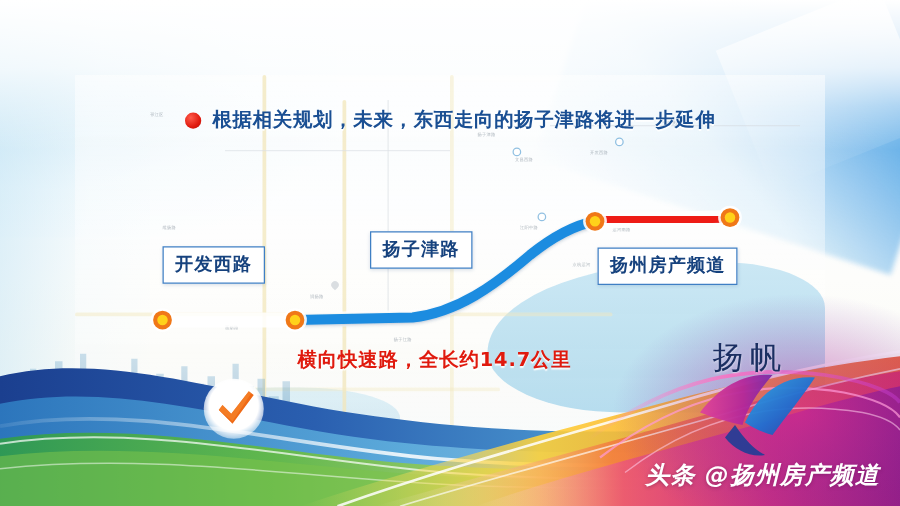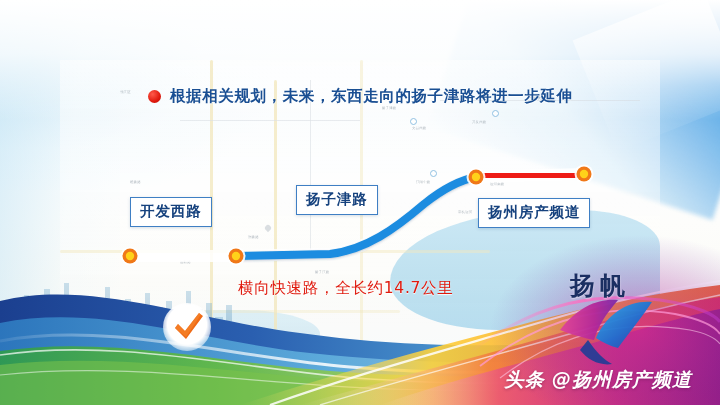--- a/index.html
+++ b/index.html
@@ -105,21 +105,21 @@
     font-size:14.5px;font-weight:bold;color:#16427e;
     letter-spacing:.9px;white-space:nowrap;
     box-shadow:0 1px 3px rgba(30,70,130,.18);
   }
   #tag-west{left:130px;top:197px;}
   #tag-mid{left:296px;top:185px;}
   #tag-east{left:478px;top:198px;}
 
   .redline{
     position:absolute;left:238px;top:278px;
-    font-size:15.5px;font-weight:normal;color:#e01a0e;
+    font-size:15.5px;font-weight:bold;color:#e01a0e;
     letter-spacing:.7px;white-space:nowrap;
     text-shadow:0 1px 1px rgba(255,255,255,.95);
   }
 
   .checkrow{position:absolute;left:163px;top:303px;display:flex;align-items:center;gap:8px;}
   .check-circle{
     width:48px;height:48px;border-radius:50%;flex:0 0 auto;
     background:radial-gradient(circle at 50% 45%,#ffffff 0%,#ffffff 55%,rgba(255,255,255,.55) 72%,rgba(222,240,250,.25) 85%,rgba(255,255,255,0) 100%);
     position:relative;
   }
@@ -132,26 +132,26 @@
     box-shadow:0 1px 3px rgba(30,70,130,.18);
     margin-left:-2px;
   }
 
   
   .logo{
     position:absolute;right:18px;bottom:58px;width:180px;height:80px;
   }
   .logo-text{
     position:absolute;left:48px;top:2px;
-    font-size:25px;font-weight:bold;color:#1b2f62;
+    font-size:25px;font-weight:normal;color:#1b2f62;
     letter-spacing:5px;white-space:nowrap;
     text-shadow:0 1px 2px rgba(255,255,255,.55);
   }
   .watermark{
-    position:absolute;right:28px;bottom:12px;
+    position:absolute;right:16px;bottom:12px;
     font-size:19px;font-weight:bold;color:#ffffff;
     letter-spacing:1px;white-space:nowrap;font-style:italic;
     text-shadow:0 1px 3px rgba(90,20,70,.45);
     margin-top:26px;
   }
 </style>
 </head>
 <body>
 
 <div id="stage">

